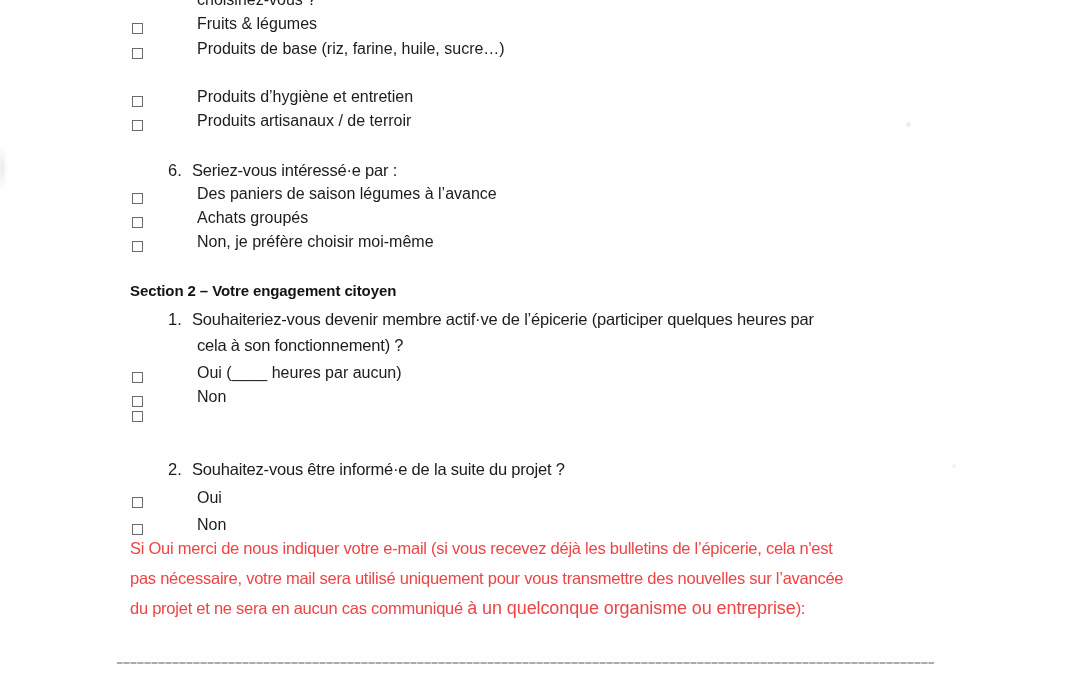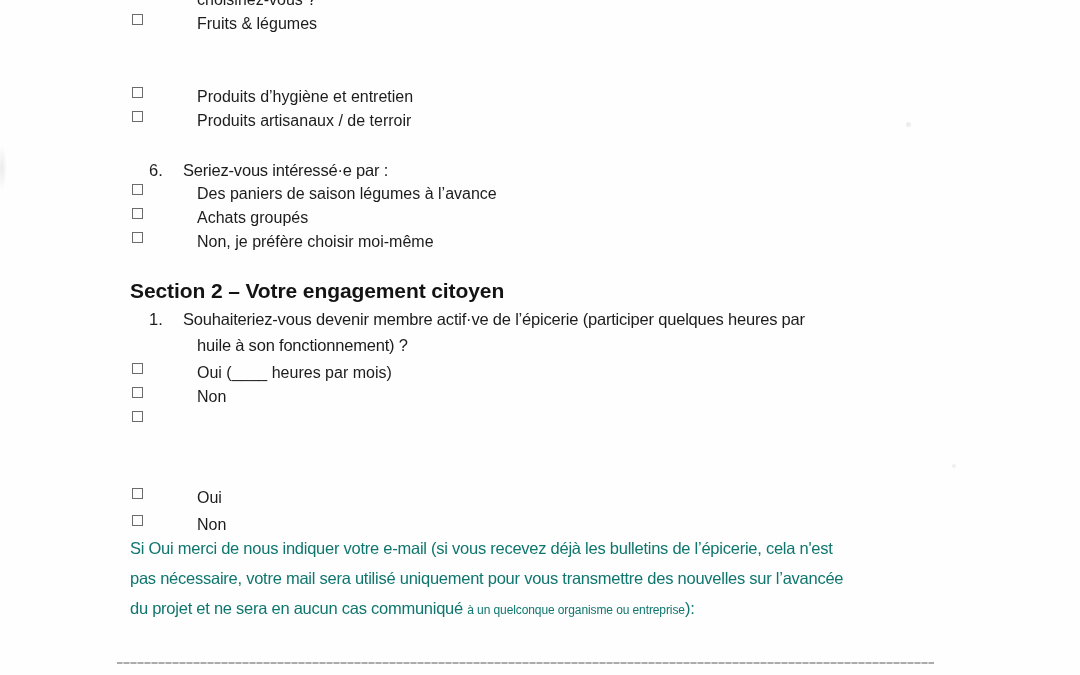--- a/index.html
+++ b/index.html
@@ -23,61 +23,62 @@
   .line {
     position: absolute;
     white-space: nowrap;
     font-size: 16px;
     line-height: 20px;
   }
   
   .opt {
     left: 132px;
     display: flex;
-    align-items: flex-start;
+    align-items: flex-end;
   }
   .cb {
     flex: 0 0 auto;
     width: 9px;
     height: 9px;
     border: 1px solid #6b6b6b;
     margin-right: 54px;
     background: #fdfdfd;
   }
   
   .q {
-    left: 149px;
+    left: 158px;
     font-size: 16.5px;
     letter-spacing: -0.2px;
+    text-align: center;
   }
   .qnum {
     display: inline-block;
     width: 34px;
     letter-spacing: 0;
   }
   .q-cont { 
     left: 197px;
     font-size: 16.5px;
     letter-spacing: -0.2px;
   }
   .heading {
     left: 130px;
-    font-size: 21px;
+    font-size: 15px;
     font-weight: 700;
     color: #131313;
     letter-spacing: -0.1px;
   }
   .para {
     left: 130px;
     font-size: 16.5px;
     letter-spacing: -0.25px;
-    color: #0f766e;
+    color: #ef4444;
   }
   .para .small {
-    font-size: 12px;
+    font-size: 18px;
     letter-spacing: -0.1px;
   }
   .cutoff {
     left: 197px;
     top: -10px;
     font-size: 16px;
   }
   .fill-line {
     position: absolute;
     left: 117px;
@@ -121,20 +122,24 @@
 <body>
 
 <div class="page">
 
   <div class="line cutoff">choisiriez-vous ?</div>
 
   <div class="line opt" style="top:14px">
     <span class="cb"></span>
     <span>Fruits &amp; légumes</span>
   </div>
+  <div class="line opt" style="top:39px">
+    <span class="cb"></span>
+    <span>Produits de base (riz, farine, huile, sucre…)</span>
+  </div>
   <div class="line opt" style="top:87px">
     <span class="cb"></span>
     <span>Produits d’hygiène et entretien</span>
   </div>
   <div class="line opt" style="top:111px">
     <span class="cb"></span>
     <span>Produits artisanaux / de terroir</span>
   </div>
 
   <div class="line q" style="top:160px">
@@ -151,34 +156,37 @@
   <div class="line opt" style="top:232px">
     <span class="cb"></span>
     <span>Non, je préfère choisir moi-même</span>
   </div>
 
   <div class="line heading" style="top:281px">Section 2 – Votre engagement citoyen</div>
 
   <div class="line q" style="top:309px">
     <span class="qnum">1.</span><span>Souhaiteriez-vous devenir membre actif·ve de l’épicerie (participer quelques heures par</span>
   </div>
-  <div class="line q-cont" style="top:335px">huile à son fonctionnement) ?</div>
+  <div class="line q-cont" style="top:335px">cela à son fonctionnement) ?</div>
 
   <div class="line opt" style="top:363px">
     <span class="cb"></span>
-    <span>Oui (____ heures par mois)</span>
+    <span>Oui (____ heures par aucun)</span>
   </div>
   <div class="line opt" style="top:387px">
     <span class="cb"></span>
     <span>Non</span>
   </div>
   <div class="line opt" style="top:411px">
     <span class="cb"></span>
   </div>
 
+  <div class="line q" style="top:459px">
+    <span class="qnum">2.</span><span>Souhaitez-vous être informé·e de la suite du projet ?</span>
+  </div>
   <div class="line opt" style="top:488px">
     <span class="cb"></span>
     <span>Oui</span>
   </div>
   <div class="line opt" style="top:515px">
     <span class="cb"></span>
     <span>Non</span>
   </div>
 
   <div class="line para" style="top:538px">Si Oui merci de nous indiquer votre e-mail (si vous recevez déjà les bulletins de l’épicerie, cela n'est</div>

